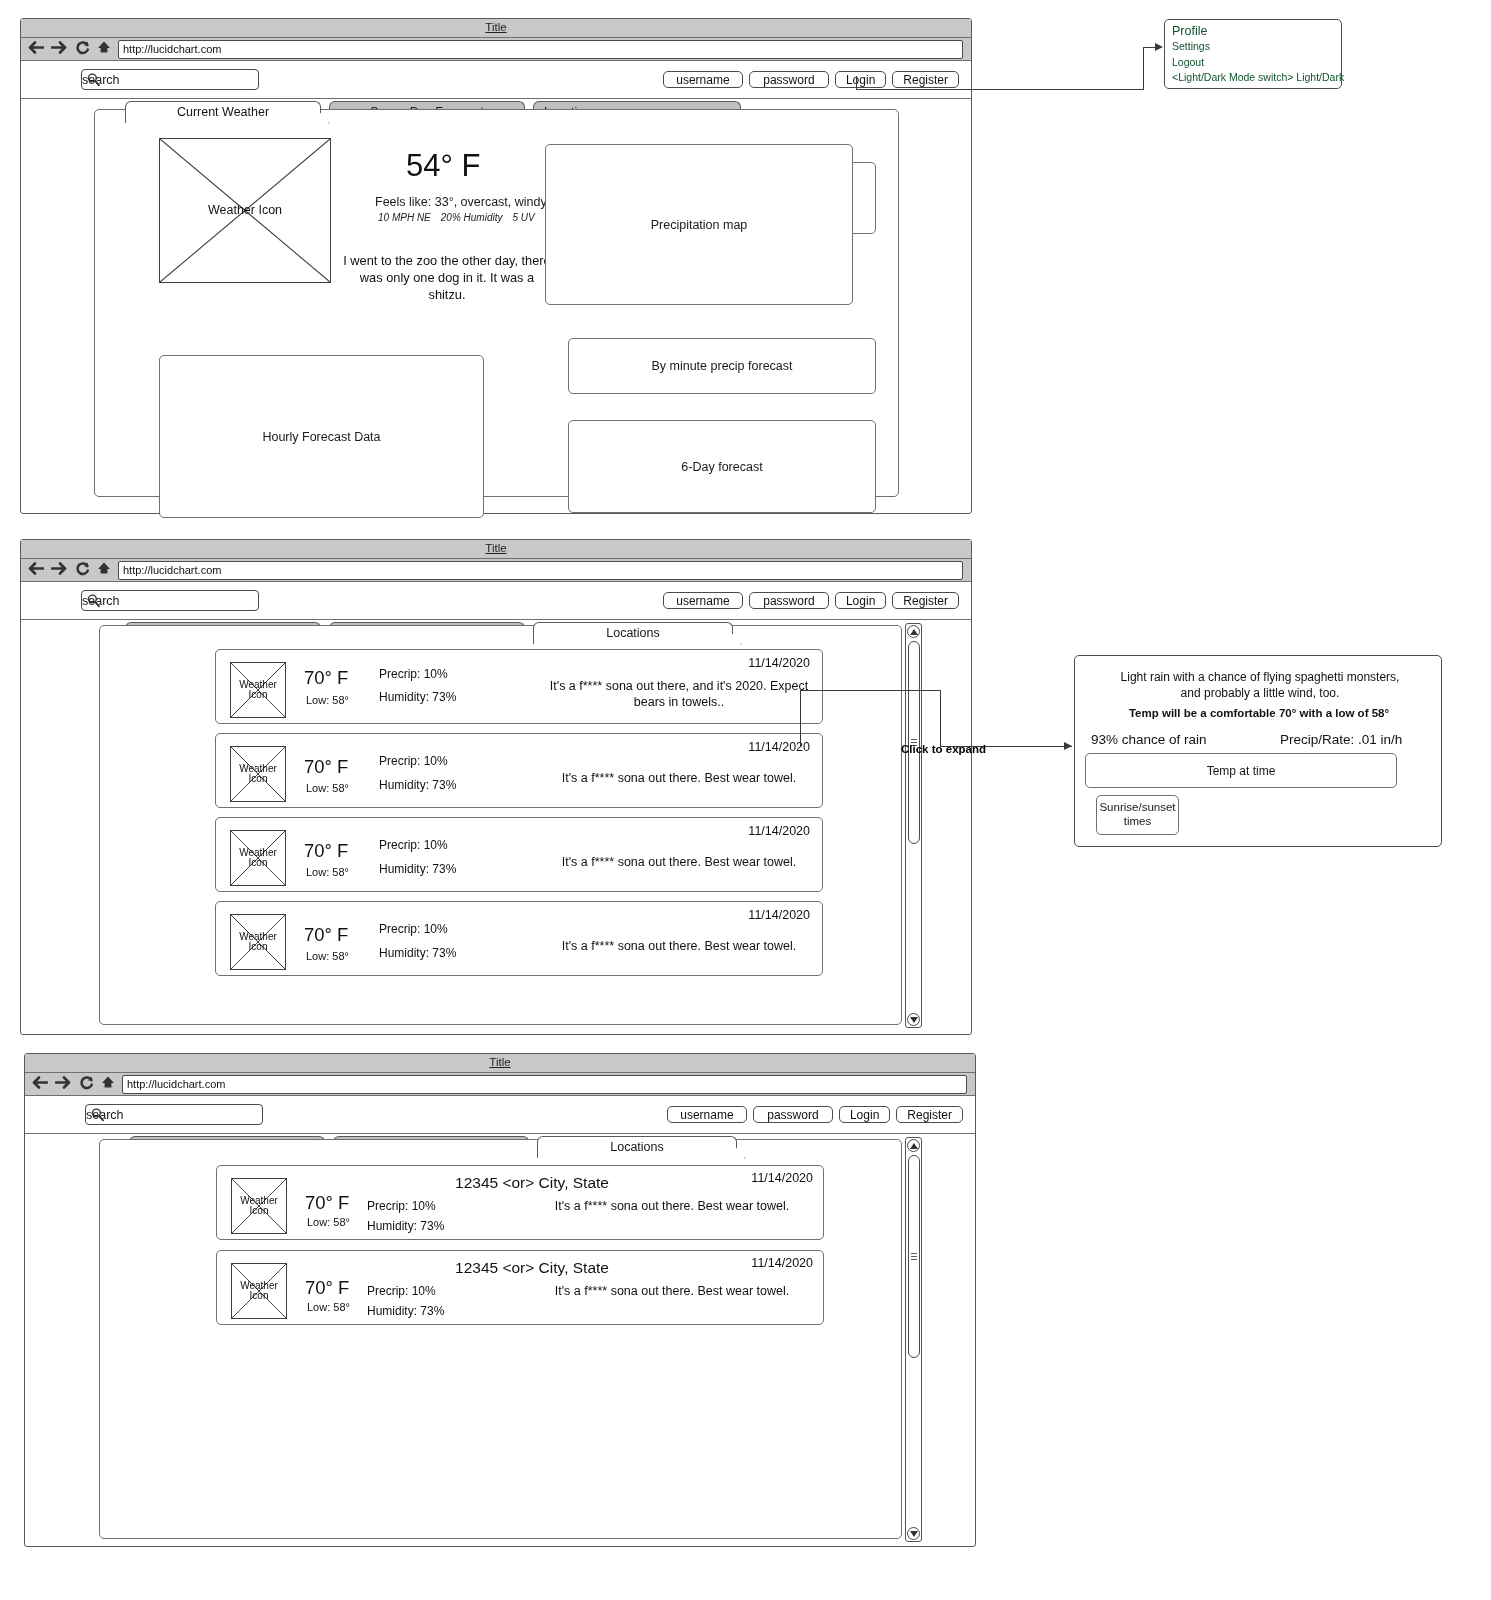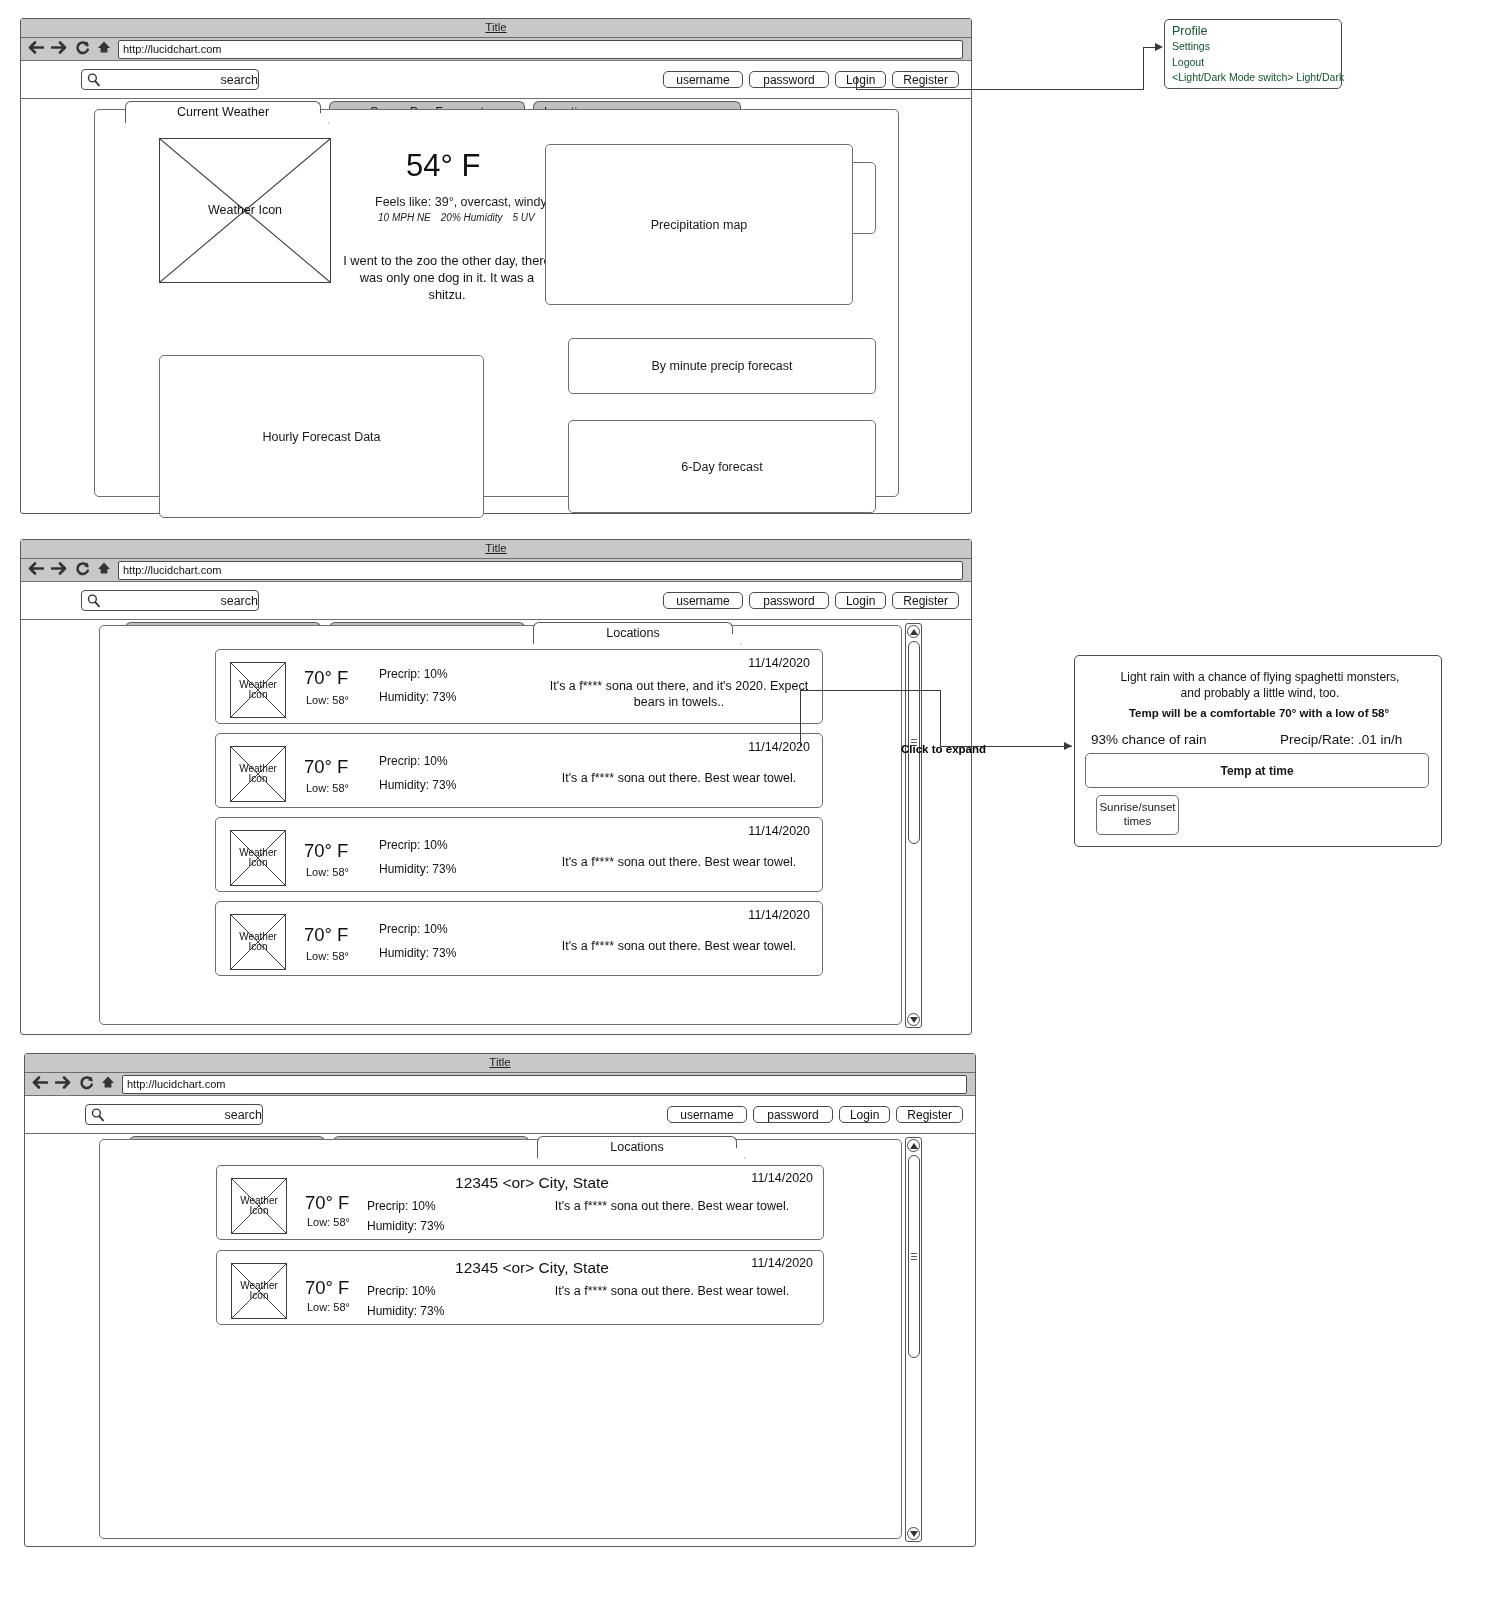--- a/index.html
+++ b/index.html
@@ -82,21 +82,21 @@
     border-radius: 4px;
     display: flex;
     align-items: center;
     position: relative;
     background: #fff;
     margin-left: 48px;
   }
   .searchbox .mag { position: absolute; left: 5px; top: 3px; }
   .searchbox .sterm {
     width: 100%;
-    text-align: right;
+    text-align: left;
     font-size: 12.5px;
     color: #1a1a1a;
   }
   .authgroup {
     margin-left: auto;
     display: flex;
     align-items: center;
     gap: 6px;
   }
   .authbtn {
@@ -439,21 +439,21 @@
 
       <div class="imgbox" style="left:64px; top:28px; width:172px; height:145px;">
         <svg viewBox="0 0 172 145" preserveAspectRatio="none">
           <line x1="0" y1="0" x2="172" y2="145" stroke="#3d3d3d" stroke-width="1.1"></line>
           <line x1="172" y1="0" x2="0" y2="145" stroke="#3d3d3d" stroke-width="1.1"></line>
         </svg>
         <span class="lbl">Weather Icon</span>
       </div>
 
       <div class="bigtemp" style="left:311px; top:38px;">54° F</div>
-      <div class="subtemp" style="left:280px; top:85px;">Feels like: 39°, overcast, windy</div>
+      <div class="subtemp" style="left:280px; top:85px;">Feels like: 33°, overcast, windy</div>
       <div class="metrics" style="left:283px; top:102px;">
         <span>10 MPH NE</span><span>20% Humidity</span><span>5 UV</span>
       </div>
       <div class="blurb" style="left:248px; top:143px; width:208px;">I went to the zoo the other day, there was only one dog in it. It was a shitzu.</div>
 
       <div class="wbox" style="left:473px; top:52px; width:308px; height:72px;">
         <span style="position:absolute; top:calc(50% - 8px);">Precipitation map</span>
       </div>
 
       <div class="wbox" style="left:473px; top:228px; width:308px; height:56px;">
@@ -641,21 +641,21 @@
   <div class="ln v" style="left:940px; top:690px; height:56px;"></div>
   <div class="ln h" style="left:940px; top:746px; width:132px;"></div>
   <div class="arrowhead" style="left:1064px; top:742px;"></div>
   <div class="callout-label" style="left:901px; top:743px;">Click to expand</div>
 
   <div class="panel" style="left:1074px; top:655px; width:368px; height:192px;">
     <div class="detail-center" style="left:40px; top:13px; width:290px; font-size:12px;">Light rain with a chance of flying spaghetti monsters, and probably a little wind, too.</div>
     <div class="detail-center" style="left:14px; top:50px; width:340px; font-size:11.5px; font-weight:bold;">Temp will be a comfortable 70°  with a low  of 58°</div>
     <div class="detail-line" style="left:16px; top:76px; font-size:13.5px;">93% chance of rain</div>
     <div class="detail-line" style="left:205px; top:76px; font-size:13.5px;">Precip/Rate: .01 in/h</div>
-    <div class="wbox" style="left:10px; top:97px; width:344px; height:35px; font-size:12px;font-weight:bold;">
+    <div class="wbox" style="left:10px; top:97px; width:312px; height:35px; font-size:12px;">
       <span>Temp  at time</span>
     </div>
     <div class="wbox" style="left:21px; top:139px; width:83px; height:40px; font-size:11.5px; line-height:1.2;">
       <span>Sunrise/sunset times</span>
     </div>
   </div>
 
   <div class="browser" style="left:24px; top:1053px; width:952px; height:494px;">
 
     <div class="titlebar">

